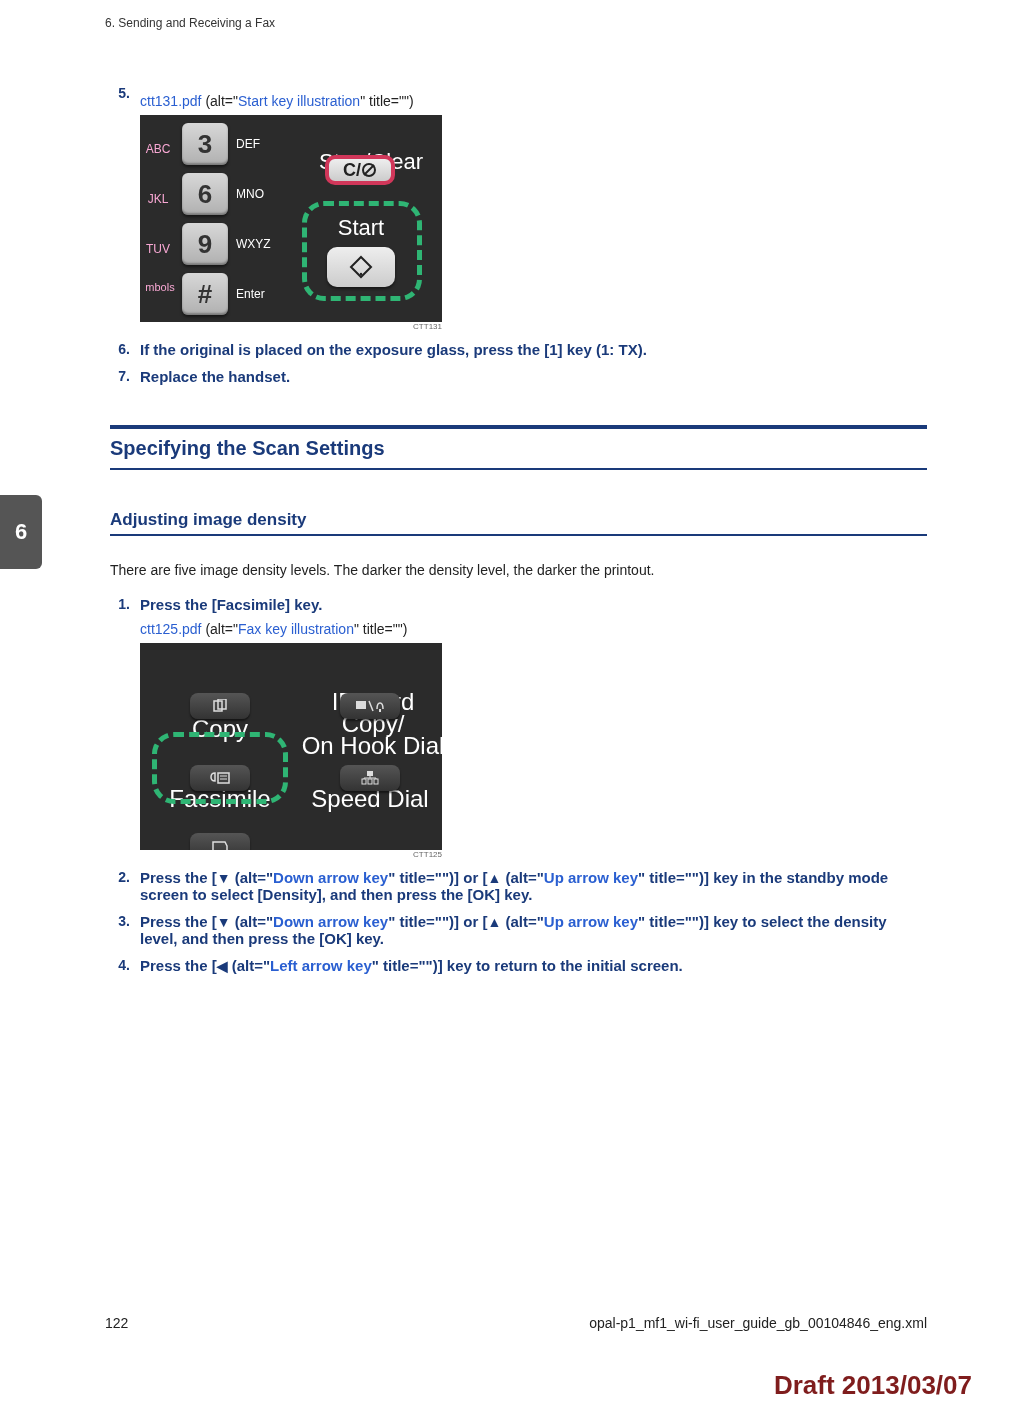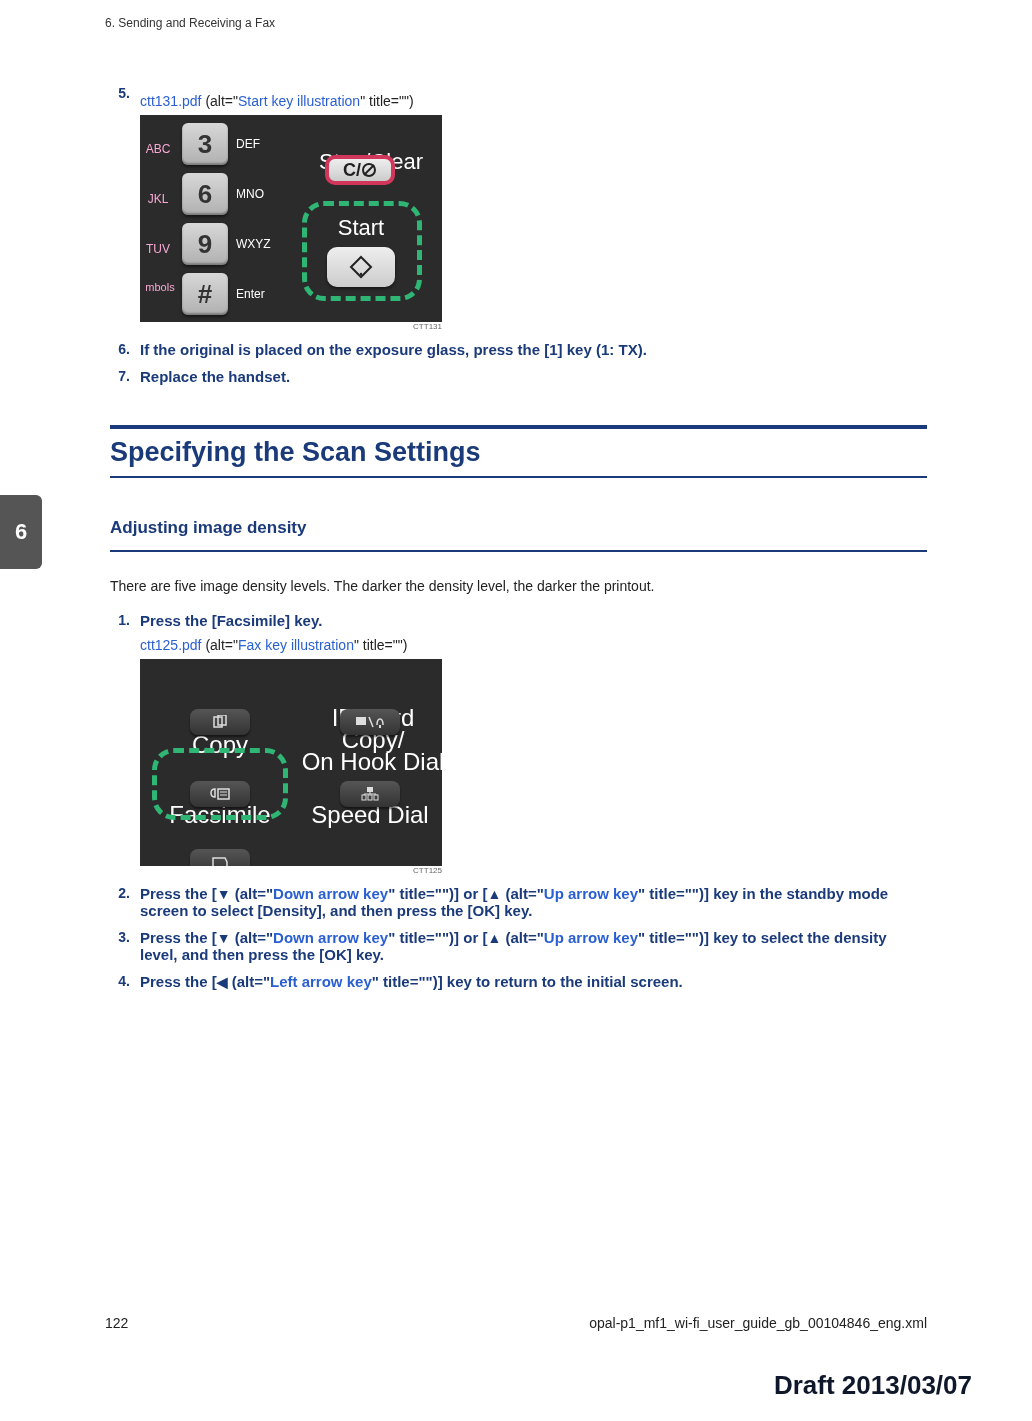--- a/index.html
+++ b/index.html
@@ -57,50 +57,50 @@
   .step-text-normal { color: #1a3a7a; font-weight: bold; font-size: 15px; }
   .alt-link { color: #2a5fd1; }
   .alt-wrap { font-size: 14px; margin-top: 8px; }
   .fig { margin-top: 6px; position: relative; }
   .fig-code { font-size: 8px; color: #666; text-align: right; }
   .section-head {
     margin-top: 40px;
     border-top: 4px solid #1a3a7a;
     border-bottom: 2px solid #1a3a7a;
     padding: 8px 0;
-    font-size: 27px;
+    font-size: 20px;
     font-weight: bold;
     color: #1a3a7a;
   }
   .subhead {
     margin-top: 40px;
     font-size: 17px;
     font-weight: bold;
     color: #1a3a7a;
     border-bottom: 2px solid #1a3a7a;
-    padding-bottom: 12px;
+    padding-bottom: 4px;
   }
   .para { margin-top: 26px; margin-bottom: 18px; font-size: 14px; }
   .arrow-sym { font-size: 14px; }
   .footer {
     position: absolute;
     bottom: 90px;
     left: 105px;
     right: 105px;
     display: flex;
     justify-content: space-between;
     font-size: 14px;
   }
   .draft {
     position: absolute;
     bottom: 20px;
     right: 60px;
     font-size: 26px;
     font-weight: bold;
-    color: #0f172a;
+    color: #7f1d1d;
   }
 
   
   .illu1 {
     width: 302px;
     height: 207px;
     background: #2b2b2b;
     position: relative;
     overflow: hidden;
     margin-top: 4px;

